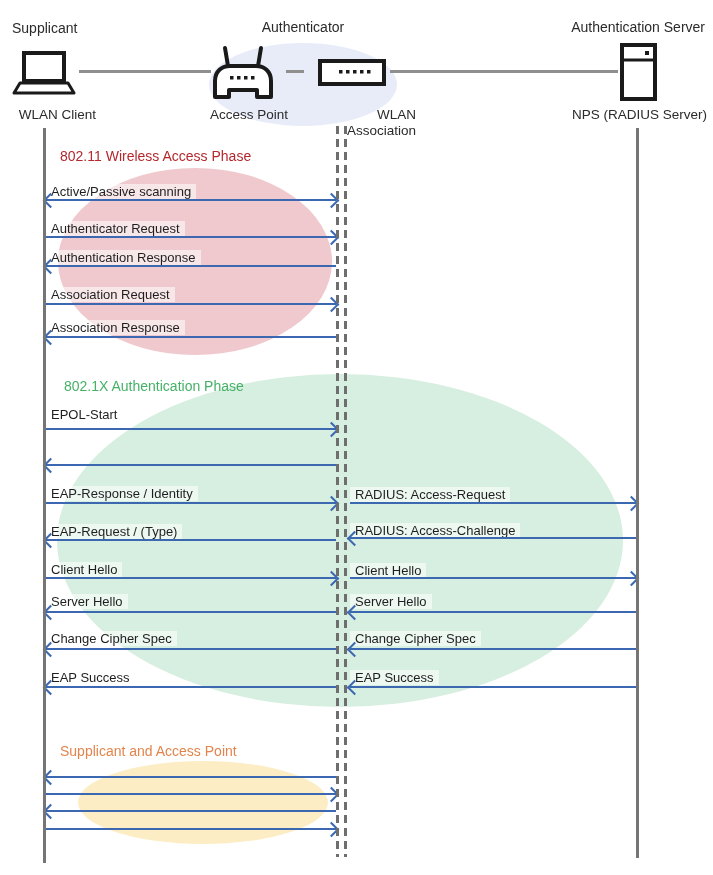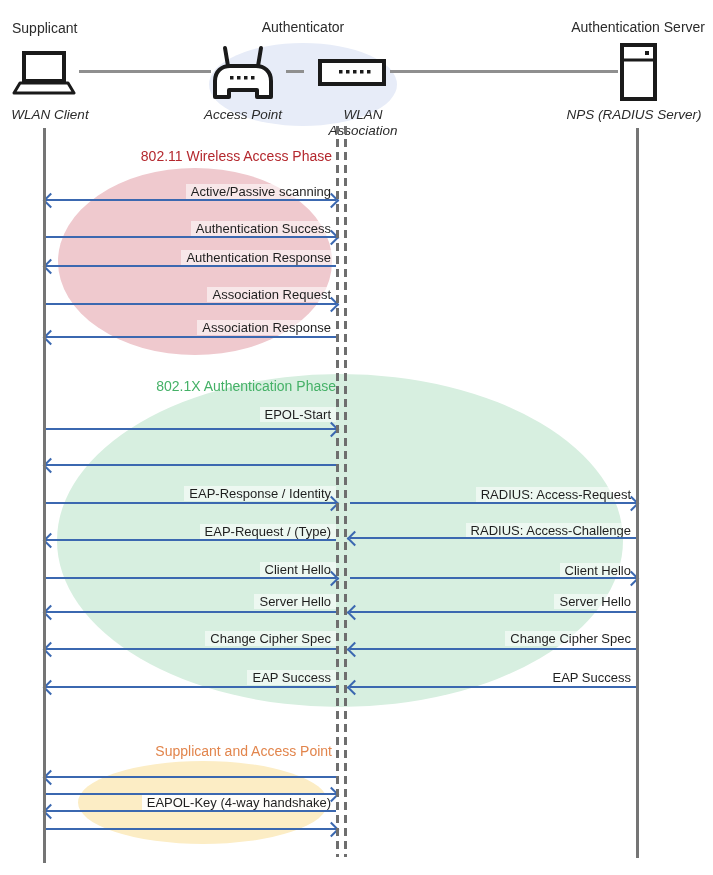--- a/index.html
+++ b/index.html
@@ -19,39 +19,38 @@
     z-index: 2;
     line-height: 16px;
   }
   .devlbl {
     position: absolute;
     top: 107px;
     font-size: 13.5px;
     color: #2b2b2b;
     z-index: 2;
     line-height: 16px;
-    text-align: center;
-    font-style: italic;
+    text-align: right;
   }
   .conn { position: absolute; top: 70px; height: 3px; background: #8f8f8f; z-index: 1; }
   .ellipse { position: absolute; border-radius: 50%; z-index: 0; }
   .el-blue   { left:209px; top:43px;  width:188px; height:83px;  background:#E7ECF8; }
   .el-red    { left:58px;  top:168px; width:274px; height:187px; background:#EFC9CE; }
   .el-green  { left:57px;  top:374px; width:566px; height:333px; background:#D7EFE0; }
   .el-yellow { left:78px;  top:761px; width:250px; height:83px;  background:#FCEDC5; }
   .icon { position: absolute; z-index: 2; }
   .lifeline { position: absolute; width: 3px; background: #757575; z-index: 4; }
   .dashline {
     position: absolute; width: 3px; z-index: 4;
     background: repeating-linear-gradient(to bottom, #6E6E6E 0px, #6E6E6E 8px, transparent 8px, transparent 13px);
   }
   .phase-title {
     position: absolute;
     width: 272px;
-    text-align: right;
+    text-align: left;
     font-size: 14px;
     line-height: 18px;
     z-index: 2;
   }
   .pt-red    { color: #B4282E; }
   .pt-green  { color: #45B167; }
   .pt-orange { color: #E2854C; }
   .arrow {
     position: absolute;
     height: 0;
@@ -73,25 +72,24 @@
     left: -1px; top: -6px;
     width: 9px; height: 9px;
     border-top: 2px solid #3B68B0;
     border-left: 2px solid #3B68B0;
     transform: rotate(-45deg);
   }
   .lbl {
     position: absolute;
     font-size: 13px;
     color: #1f1f1f;
-    text-align: right;
+    text-align: left;
     line-height: 16px;
     z-index: 2;
     white-space: nowrap;
-    padding-left: 9px;
   }
   .lbl > span { background: rgba(255,255,255,0.55); padding: 0 5px; }
   .lbl-solid > span { background: rgba(255,255,255,0.92); }
   .span-l { left: 46px;  width: 290px; }
   .span-r { left: 350px; width: 286px; }
 </style>
 </head>
 <body>
 
 <div id="stage">
@@ -155,21 +153,21 @@
   <div class="ellipse el-green"></div>
   <div class="ellipse el-yellow"></div>
 
   <div class="phase-title pt-red" style="left:60px;top:147px">802.11 Wireless Access Phase</div>
   <div class="phase-title pt-green" style="left:64px;top:377px">802.1X Authentication Phase</div>
   <div class="phase-title pt-orange" style="left:60px;top:742px">Supplicant and Access Point</div>
 
   <div class="lbl span-l" style="top:184px"><span>Active/Passive scanning</span></div>
   <div class="arrow span-l head-l head-r" style="top:199px"></div>
 
-  <div class="lbl span-l" style="top:221px"><span>Authentication Success</span></div>
+  <div class="lbl span-l" style="top:221px"><span>Authenticator Request</span></div>
   <div class="arrow span-l head-r" style="top:236px"></div>
 
   <div class="lbl span-l" style="top:250px"><span>Authentication Response</span></div>
   <div class="arrow span-l head-l" style="top:265px"></div>
 
   <div class="lbl span-l" style="top:287px"><span>Association Request</span></div>
   <div class="arrow span-l head-r" style="top:303px"></div>
 
   <div class="lbl span-l" style="top:320px"><span>Association Response</span></div>
   <div class="arrow span-l head-l" style="top:336px"></div>
@@ -204,17 +202,16 @@
   <div class="lbl span-r" style="top:631px"><span>Change Cipher Spec</span></div>
   <div class="arrow span-r head-l" style="top:648px"></div>
 
   <div class="lbl span-l" style="top:670px"><span>EAP Success</span></div>
   <div class="arrow span-l head-l" style="top:686px"></div>
   <div class="lbl span-r" style="top:670px"><span>EAP Success</span></div>
   <div class="arrow span-r head-l" style="top:686px"></div>
 
   <div class="arrow span-l head-l" style="top:776px"></div>
   <div class="arrow span-l head-r" style="top:793px"></div>
-  <div class="lbl lbl-solid span-l" style="top:795px"><span>EAPOL-Key (4-way handshake)</span></div>
   <div class="arrow span-l head-l" style="top:810px"></div>
   <div class="arrow span-l head-r" style="top:828px"></div>
 
 </div>
 
 </body></html>

